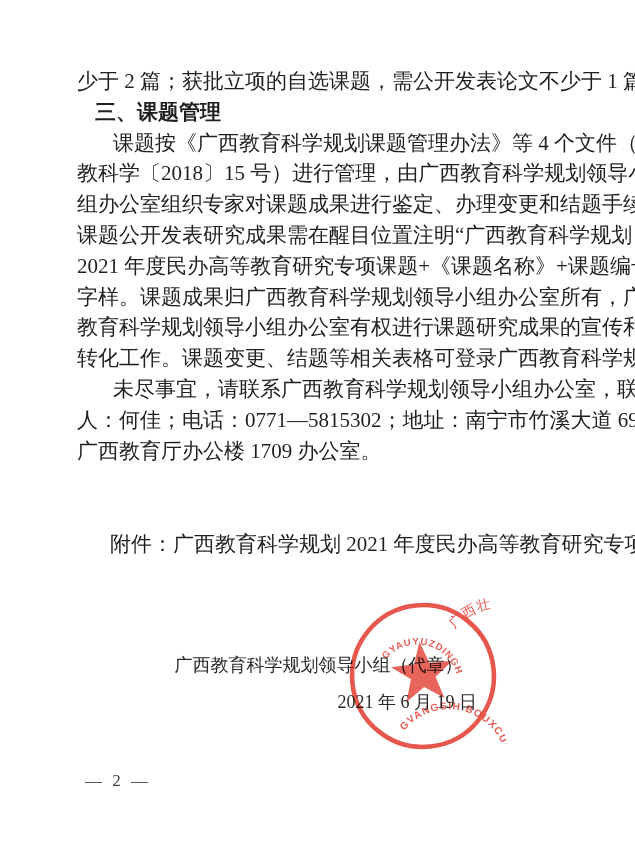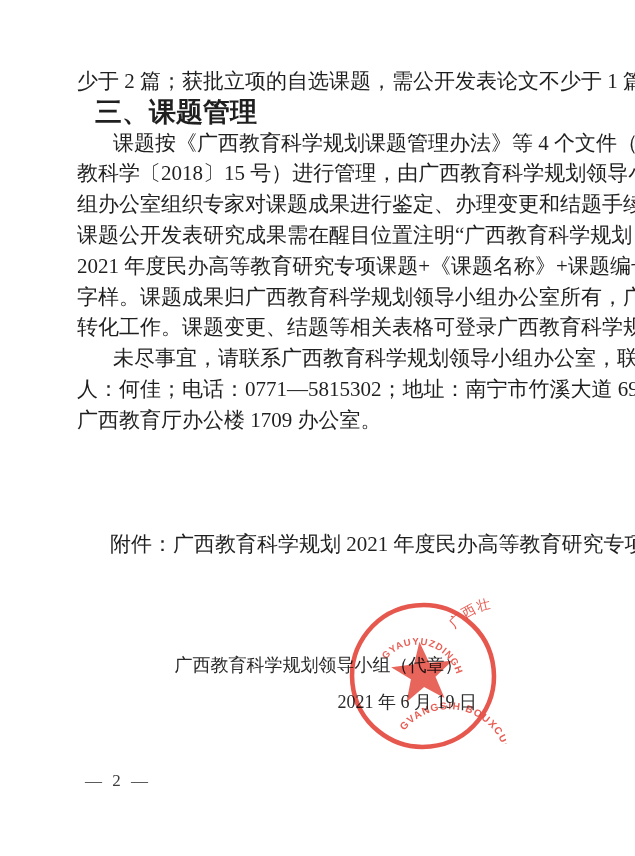--- a/index.html
+++ b/index.html
@@ -10,21 +10,21 @@
     overflow:hidden;
     font-family:"Liberation Serif","DejaVu Serif",serif;
     color:#1f1f1f;
   }
   
   .body-text{
     position:absolute;left:77px;top:66px;width:504px;
     font-size:21px;line-height:30.8px;
   }
   .line{height:30.8px;white-space:nowrap;}
-  .line.heading{font-weight:bold;padding-left:18px;font-size:27px;}
+  .line.heading{font-weight:bold;padding-left:18px;font-size:21px;}
   .line.indent{padding-left:36px;}
   
   .attachment{
     position:absolute;left:77px;top:529px;width:504px;
     font-size:21px;line-height:30.8px;
   }
   .attachment .row{height:30.8px;white-space:nowrap;}
   .attachment .row1{padding-left:33px;}
   .attachment .row2{padding-left:86px;}
   
@@ -54,20 +54,21 @@
 
   <div class="body-text">
       <div class="line plain">少于 2 篇；获批立项的自选课题，需公开发表论文不少于 1 篇。</div>
       <div class="line heading">三、课题管理</div>
       <div class="line indent">课题按《广西教育科学规划课题管理办法》等 4 个文件（桂</div>
       <div class="line plain">教科学〔2018〕15 号）进行管理，由广西教育科学规划领导小</div>
       <div class="line plain">组办公室组织专家对课题成果进行鉴定、办理变更和结题手续。</div>
       <div class="line plain">课题公开发表研究成果需在醒目位置注明“广西教育科学规划</div>
       <div class="line plain">2021 年度民办高等教育研究专项课题+《课题名称》+课题编号”</div>
       <div class="line plain">字样。课题成果归广西教育科学规划领导小组办公室所有，广西</div>
+      <div class="line plain">教育科学规划领导小组办公室有权进行课题研究成果的宣传和</div>
       <div class="line plain">转化工作。课题变更、结题等相关表格可登录广西教育科学规划</div>
       <div class="line indent">未尽事宜，请联系广西教育科学规划领导小组办公室，联系</div>
       <div class="line plain">人：何佳；电话：0771—5815302；地址：南宁市竹溪大道 69 号</div>
       <div class="line plain">广西教育厅办公楼 1709 办公室。</div>
     </div>
 
   <div class="attachment">
     <div class="row row1"><span>附件：</span><span>广西教育科学规划 2021 年度民办高等教育研究专项</span></div>
   </div>
 

